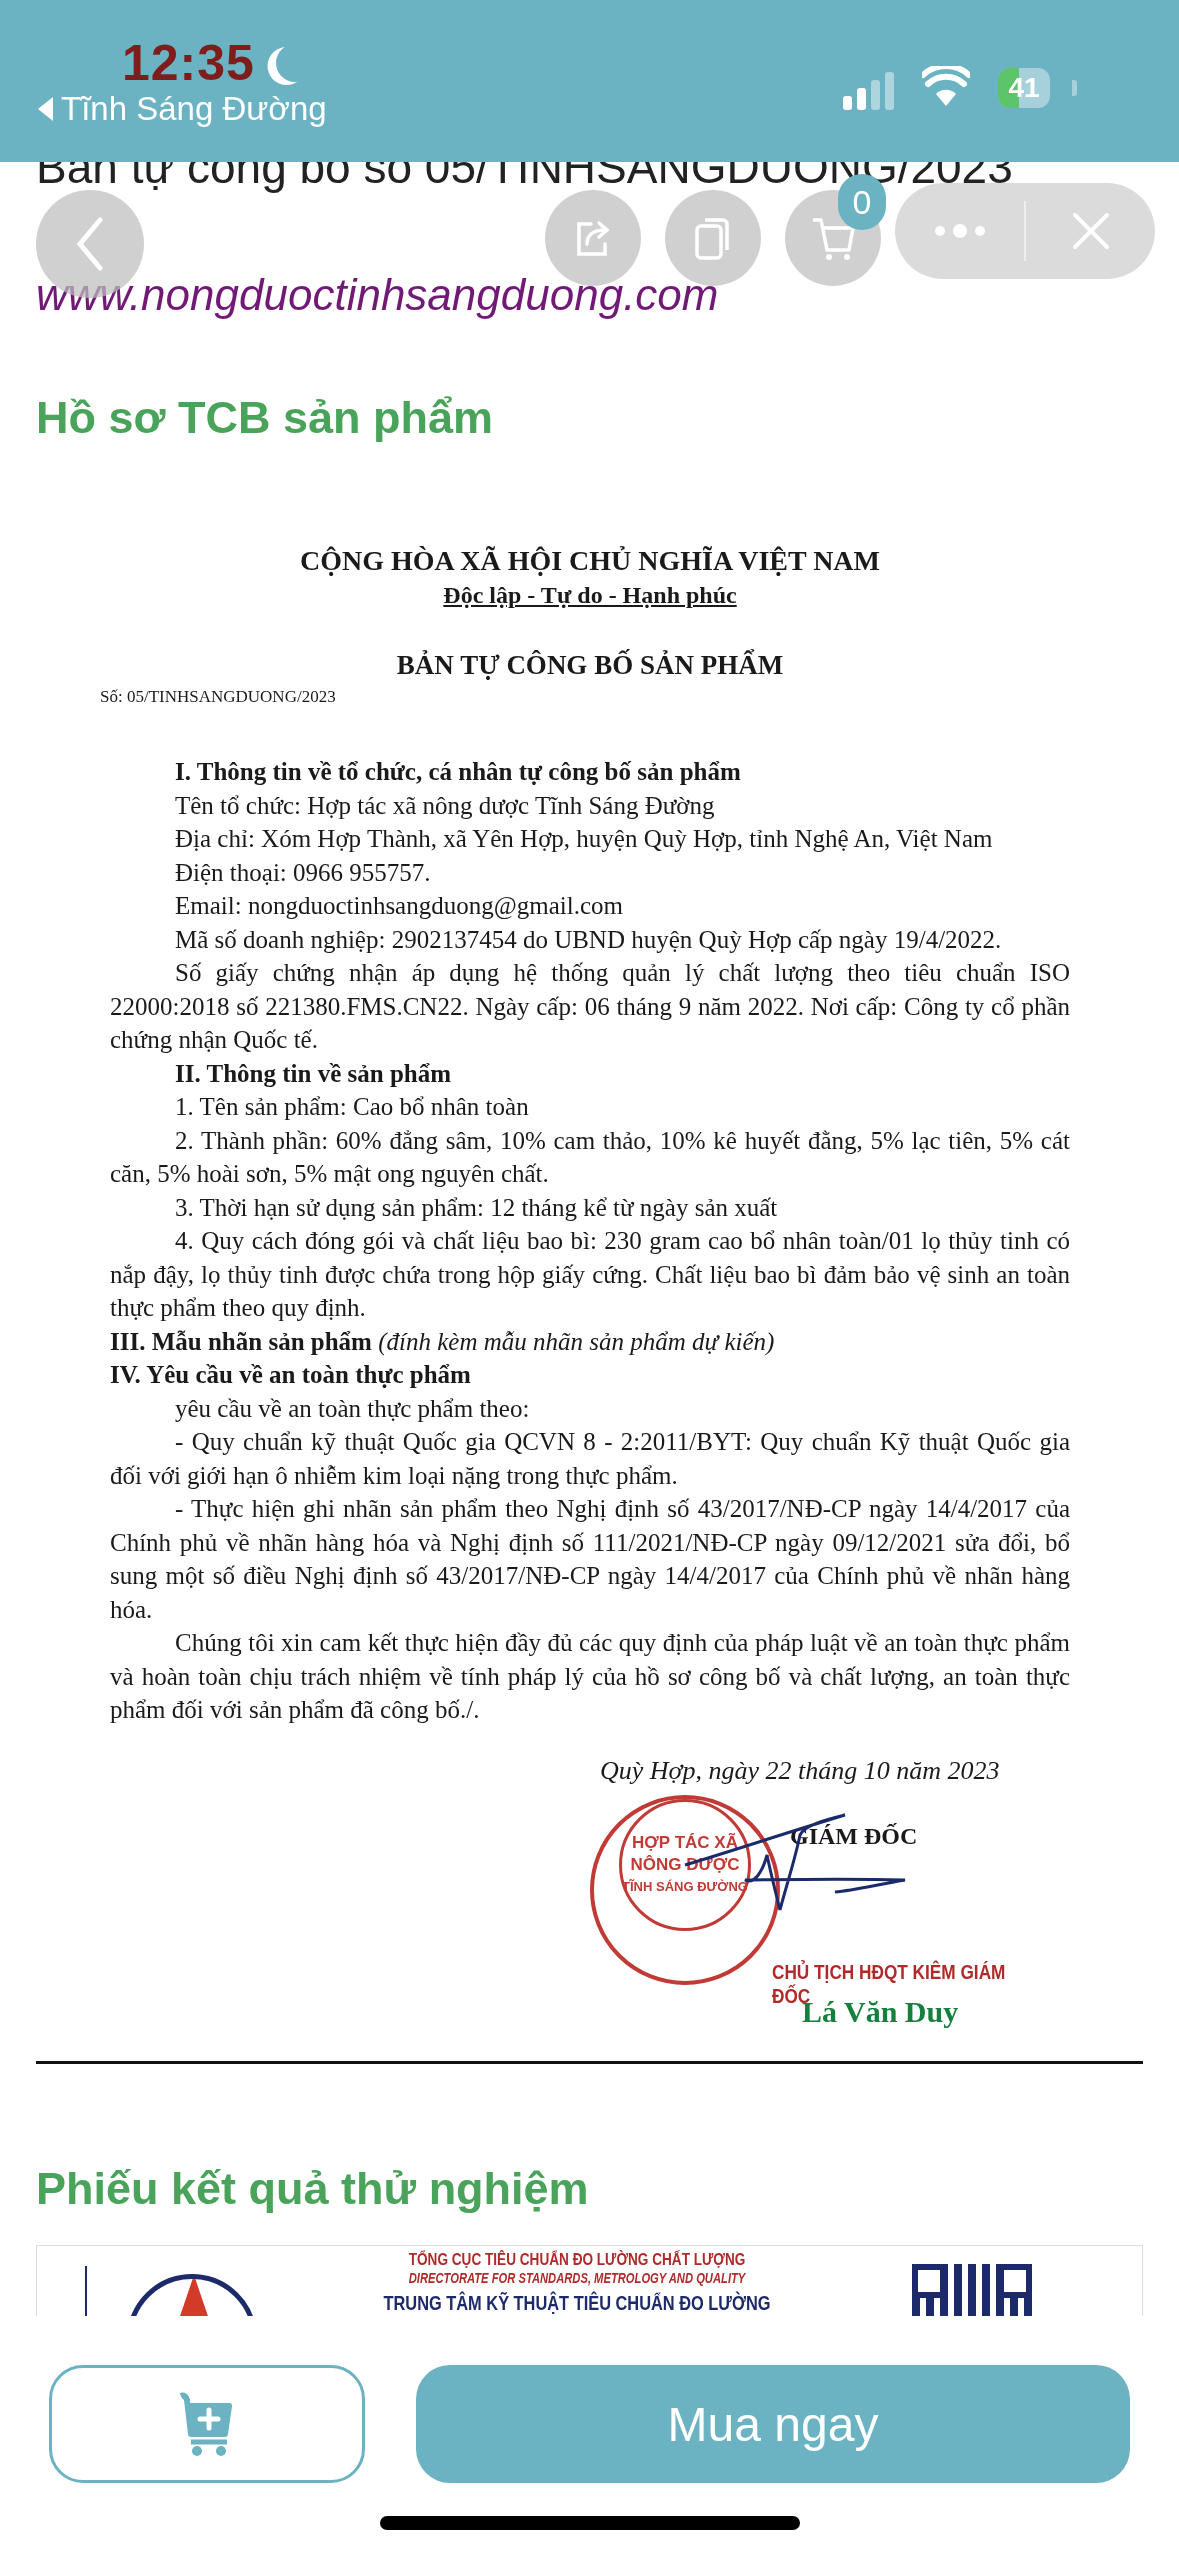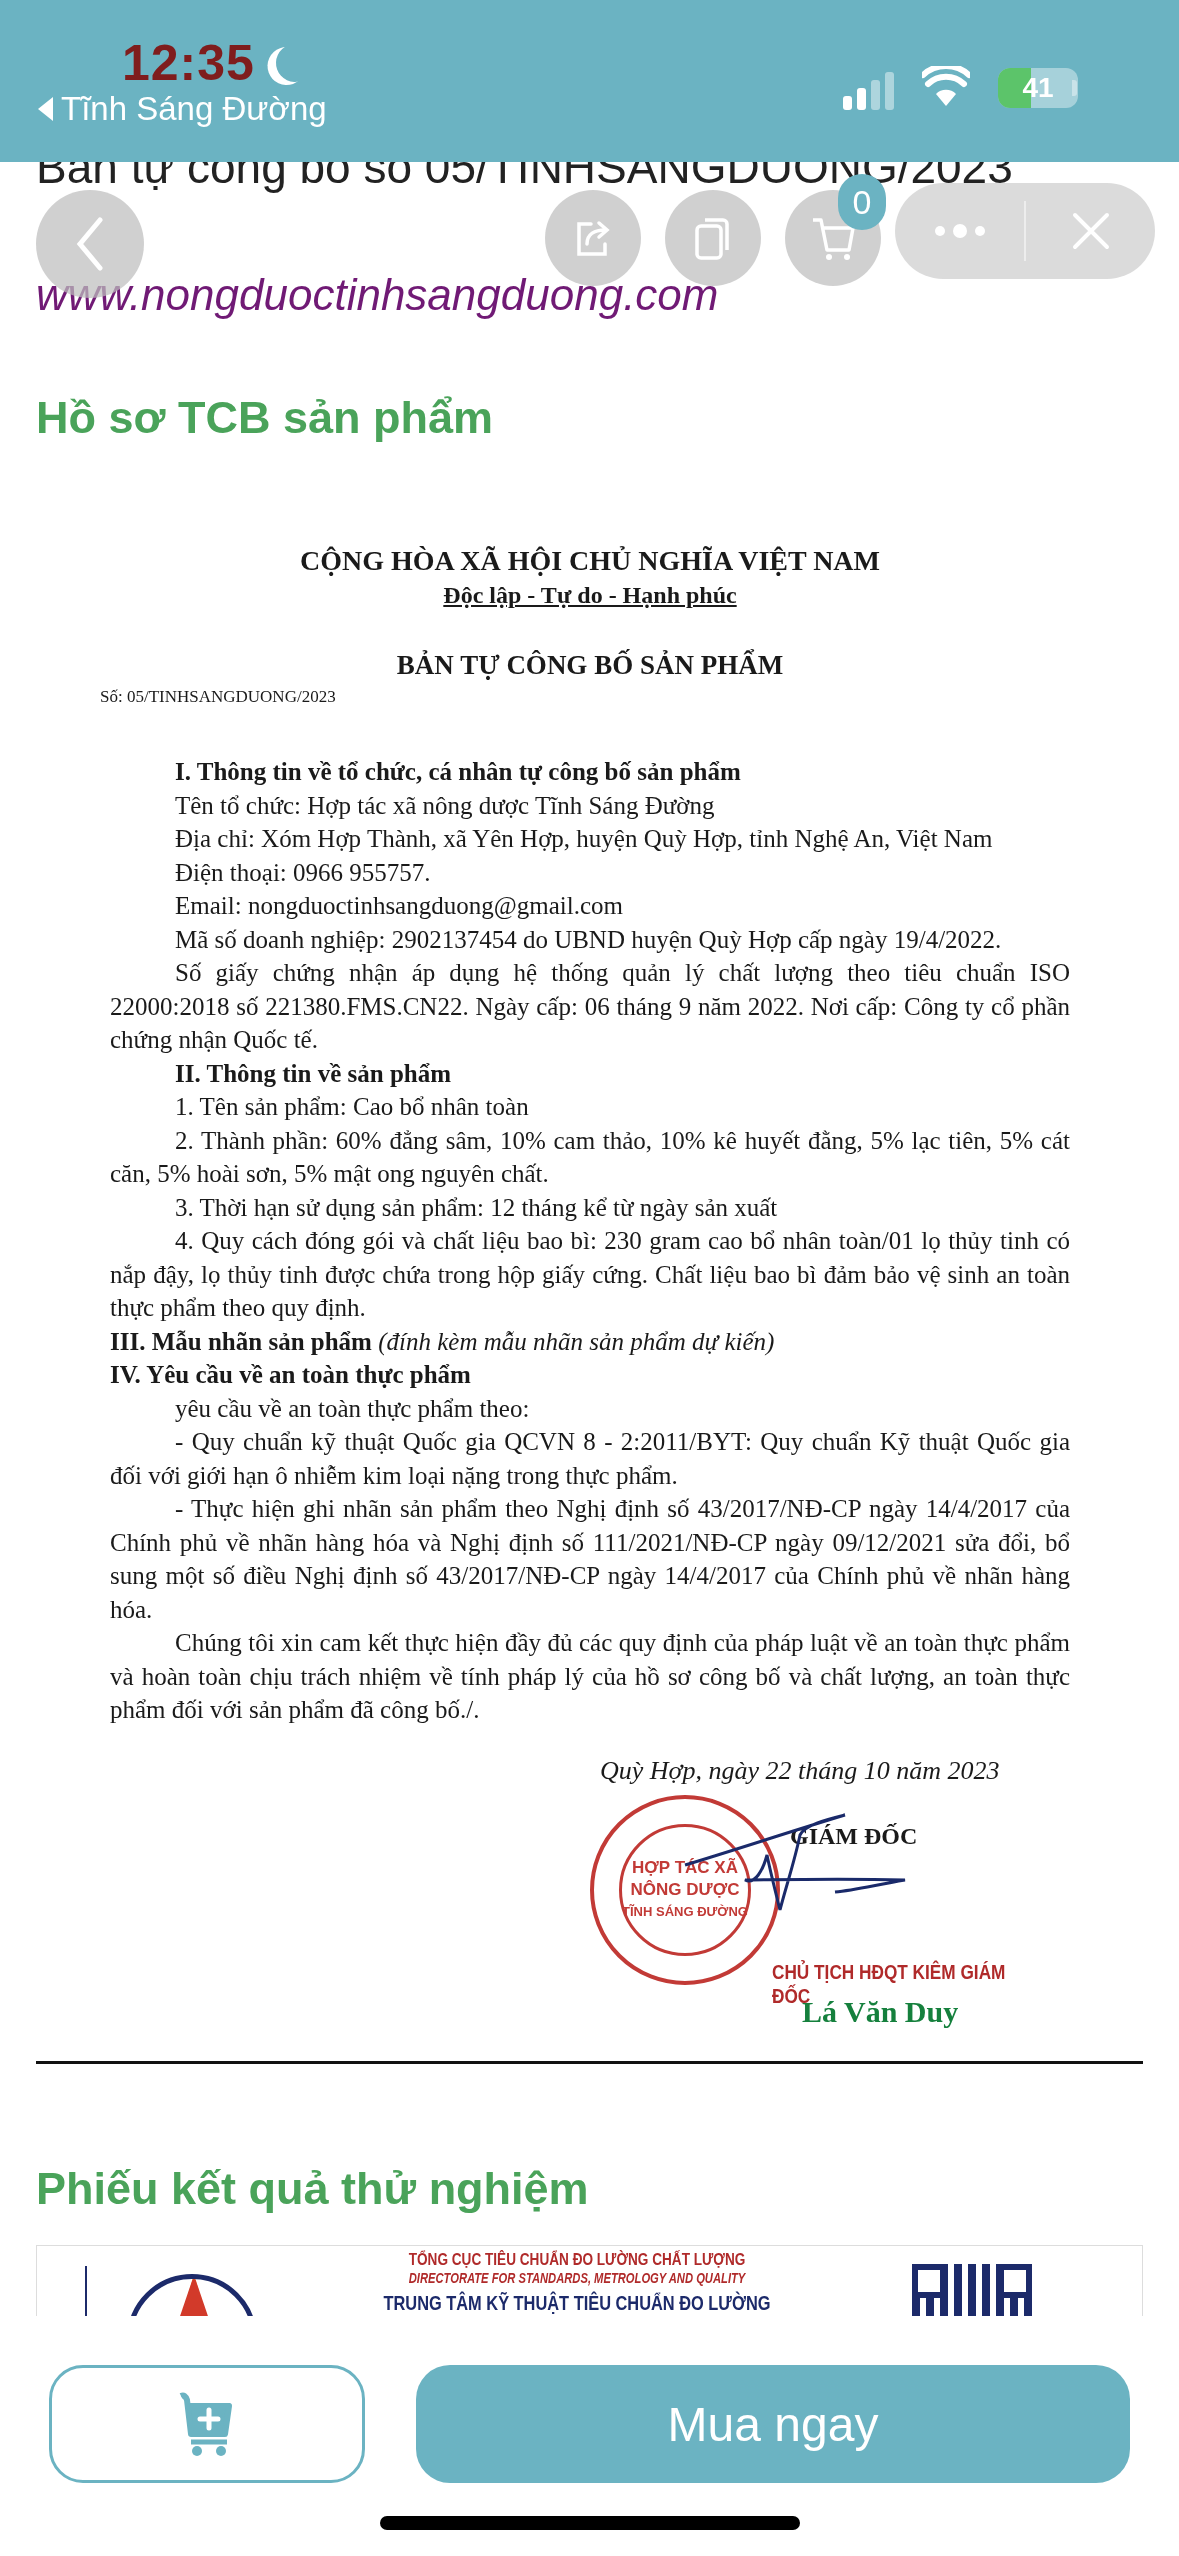--- a/index.html
+++ b/index.html
@@ -9,21 +9,21 @@
   
   .status-bar { position: absolute; left: 0; top: 0; width: 1179px; height: 162px; background: #6bb3c2; z-index: 5; }
   .status-time { position: absolute; left: 122px; top: 34px; font-size: 50px; color: #7f1d1d; font-weight: 600; letter-spacing: 1px; }
   .moon { position: absolute; left: 264px; top: 44px; width: 38px; height: 38px; border-radius: 50%; box-shadow: -9px 0 0 0 #fff; transform: translateX(12px) rotate(-20deg); }
   .back-app { position: absolute; left: 38px; top: 90px; font-size: 33px; color: #fff; display: flex; align-items: center; gap: 8px; }
   .back-tri { width: 0; height: 0; border-top: 12px solid transparent; border-bottom: 12px solid transparent; border-right: 15px solid #fff; }
   .signal { position: absolute; left: 843px; top: 72px; display: flex; gap: 5px; align-items: flex-end; }
   .signal span { width: 9px; background: #fff; border-radius: 3px; }
   .signal span.dim { background: rgba(255,255,255,0.45); }
   .wifi { position: absolute; left: 922px; top: 66px; width: 48px; height: 42px; }
-  .battery { position: absolute; left: 998px; top: 68px; width: 80px; height: 40px; border-radius: 12px; background: rgba(255,255,255,0.4); overflow: hidden; }
+  .battery { position: absolute; left: 998px; top: 68px; width: 52px; height: 40px; border-radius: 12px; background: rgba(255,255,255,0.4); overflow: hidden; }
   .battery-fill { position: absolute; left: 0; top: 0; height: 100%; width: 41%; background: #5cc46a; }
   .battery-text { position: absolute; left: 0; top: 0; width: 100%; height: 100%; text-align: center; font-size: 28px; line-height: 40px; font-weight: 700; color: #fff; }
   .battery-cap { position: absolute; left: 1072px; top: 80px; width: 5px; height: 16px; border-radius: 0 3px 3px 0; background: rgba(255,255,255,0.4); }
 
   
   .page-title { position: absolute; left: 36px; top: 140px; font-size: 46px; color: #222; white-space: nowrap; z-index: 1; }
   .site-url { position: absolute; left: 36px; top: 270px; font-size: 44px; font-style: italic; color: #701a75; }
   .section-title { position: absolute; left: 36px; font-size: 45px; font-weight: 700; color: #4aa35a; }
 
   
@@ -40,21 +40,21 @@
   .doc-title { position: absolute; left: 0; width: 100%; top: 120px; font-size: 27px; font-weight: 700; text-align: center; }
   .doc-number { position: absolute; left: 0; width: 100%; top: 157px; font-size: 17px; text-align: left; }
   .doc-body { position: absolute; left: 10px; top: 225px; width: 960px; font-size: 25px; line-height: 33.5px; }
   .doc-body p { text-align: justify; }
   .doc-body .ind { text-indent: 65px; }
   .doc-body .ind-l { padding-left: 65px; }
   .doc-body .b { font-weight: 700; }
   .doc-body .i { font-style: italic; font-weight: 400; }
   .doc-date { position: absolute; left: 500px; top: 1226px; font-size: 26px; font-style: italic; }
   .doc-director { position: absolute; left: 690px; top: 1258px; font-size: 24px; font-weight: 700; margin-top: 35px; }
-  .stamp { position: absolute; left: 490px; top: 1265px; width: 190px; height: 190px; border-radius: 50%; border: 4px solid #c23a36; display: flex; align-items: center; justify-content: center; }
+  .stamp { position: absolute; left: 490px; top: 1265px; width: 190px; height: 190px; border-radius: 50%; border: 4px solid #c23a36; display: flex; align-items: flex-start; justify-content: center; }
   .stamp-inner { width: 132px; height: 132px; border-radius: 50%; border: 3px solid #c23a36; display: flex; flex-direction: column; align-items: center; justify-content: center; color: #c23a36; font-family: "Liberation Sans", sans-serif; font-size: 17px; font-weight: 700; line-height: 22px; text-align: center; }
   .signature { position: absolute; left: 575px; top: 1280px; width: 240px; height: 110px; }
   .doc-role { position: absolute; left: 672px; top: 1430px; font-size: 21px; font-weight: 700; color: #b02a2a; font-family: "Liberation Sans", sans-serif; transform: scaleX(0.82); transform-origin: left; }
   .doc-signer { position: absolute; left: 702px; top: 1465px; font-size: 30px; color: #15803d; font-weight: 600; }
 
   .divider { position: absolute; left: 36px; top: 2061px; width: 1107px; height: 3px; background: #111; }
 
   
   .lab { position: absolute; left: 36px; top: 2245px; width: 1107px; height: 150px; background: #fff; border: 1px solid #ddd; overflow: hidden; }
   .lab-logo { position: absolute; left: 90px; top: 28px; width: 130px; height: 130px; border-radius: 50%; border: 5px solid #1c2a6a; overflow: hidden; }

